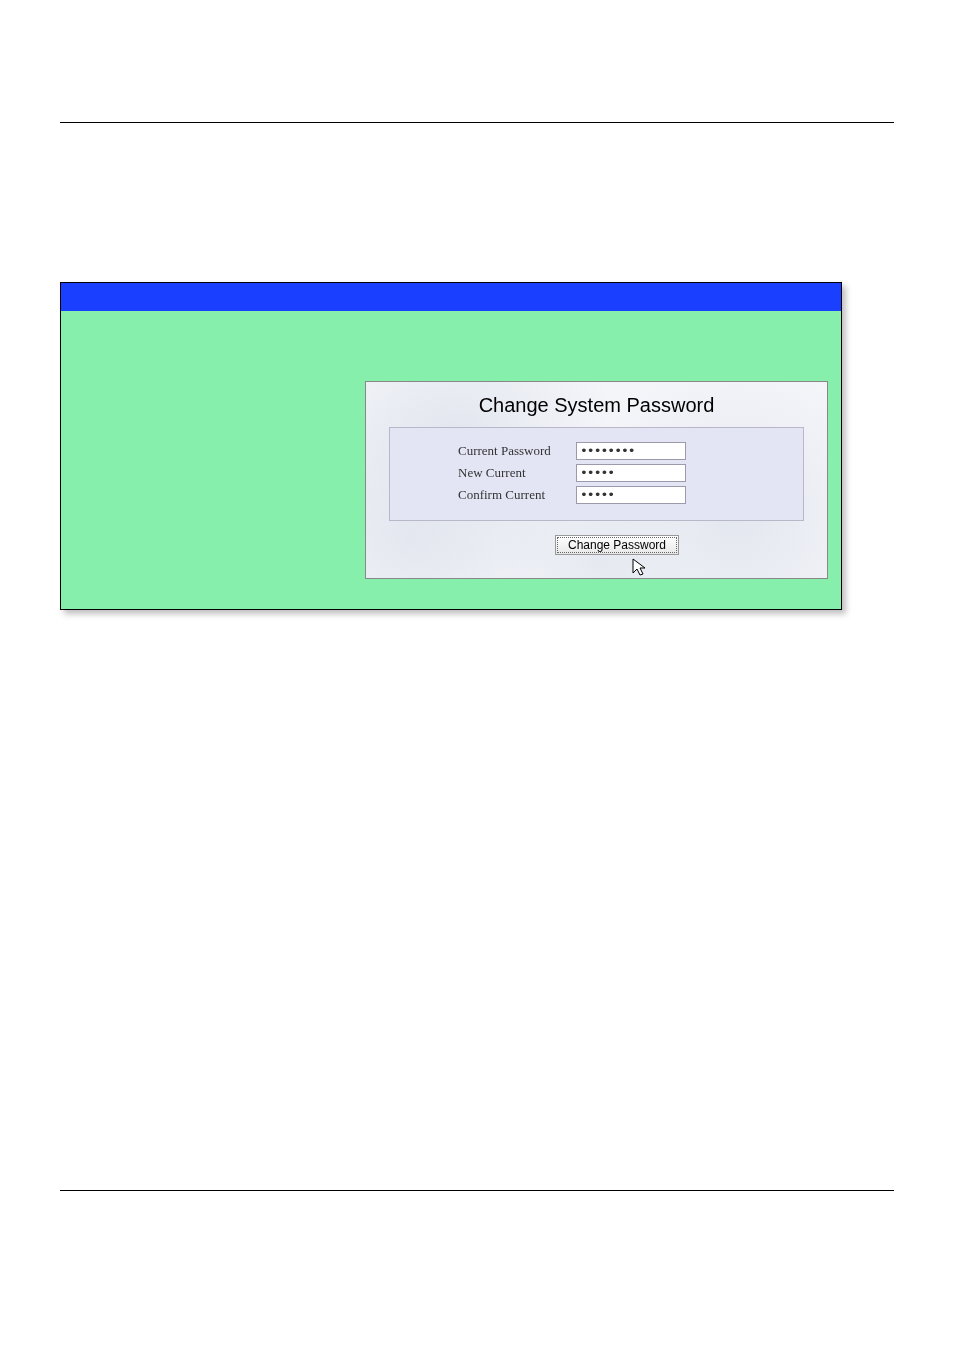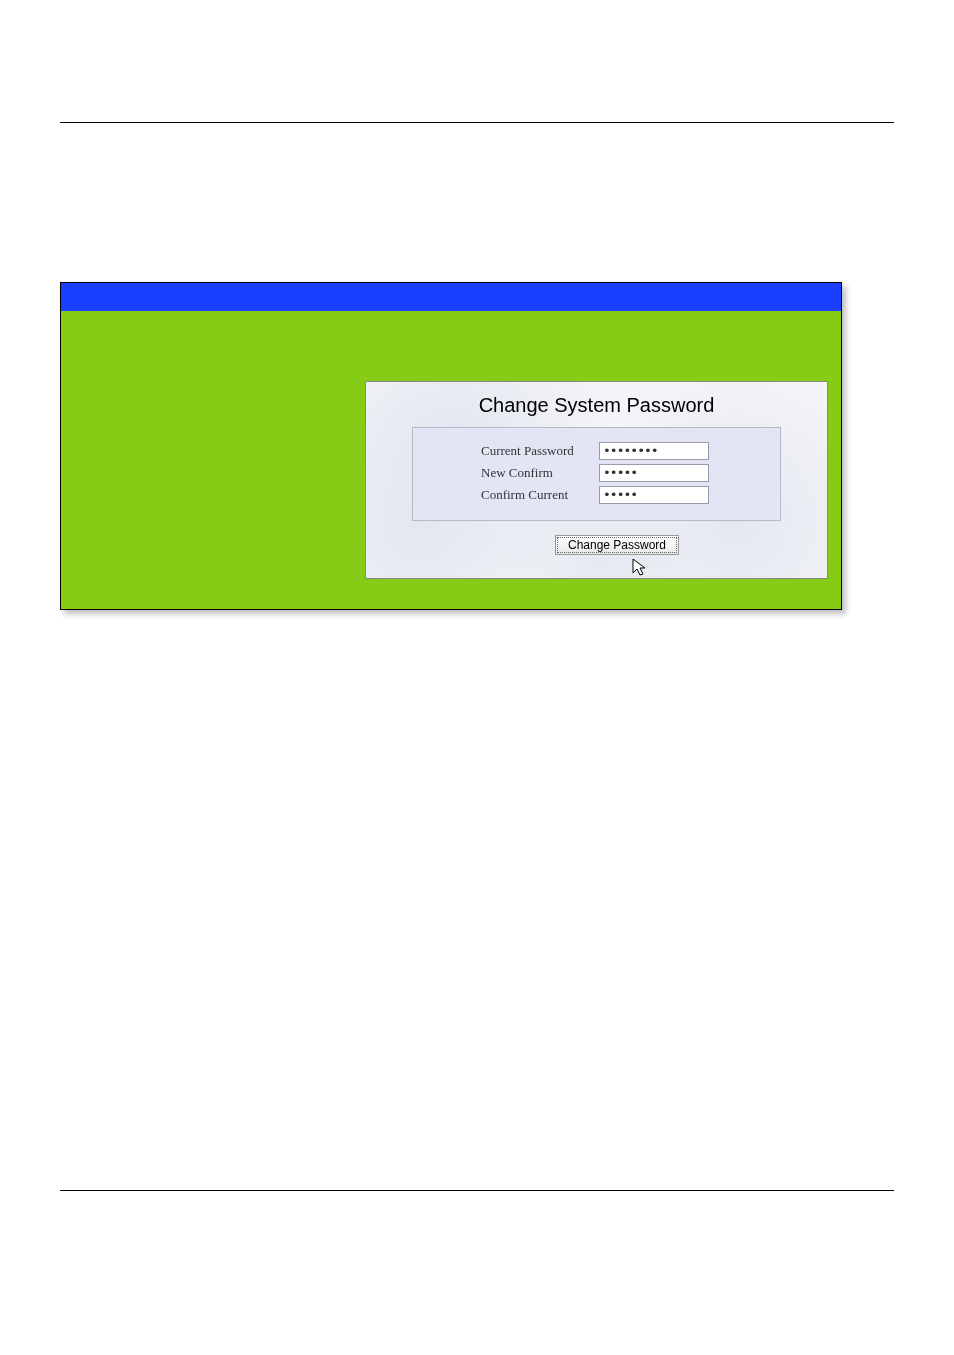--- a/index.html
+++ b/index.html
@@ -32,21 +32,21 @@
   }
   .blue-bar {
     width: 100%;
     height: 28px;
     background: #1a3fff;
   }
   .content-area {
     position: relative;
     width: 100%;
     height: calc(100% - 28px);
-    background: #84cc16;
+    background: #86efac;
   }
   .panel {
     position: absolute;
     left: 304px;
     top: 70px;
     width: 463px;
     height: 198px;
     border: 1px solid #888;
     background-image:
       radial-gradient(circle at 20% 30%, rgba(220,225,235,0.7) 0%, rgba(255,255,255,0) 40%),
@@ -58,21 +58,21 @@
   .panel-title {
     text-align: center;
     font-family: Arial, Helvetica, sans-serif;
     font-size: 20px;
     font-weight: 400;
     color: #000;
     padding-top: 12px;
     padding-bottom: 10px;
   }
   .form-box {
-    margin: 0 46px;
+    margin: 0 23px;
     background: #e3e5f5;
     border: 1px solid #b8b8c8;
     padding: 12px 0 14px 0;
   }
   .form-row {
     display: flex;
     align-items: center;
     justify-content: flex-start;
     padding: 2px 0 2px 68px;
     font-family: "Times New Roman", Times, serif;
@@ -141,21 +141,21 @@
 
     <div class="panel">
       <div class="panel-title">Change System Password</div>
 
       <div class="form-box">
         <div class="form-row">
           <label>Current Password</label>
           <div class="pw-input">••••••••</div>
         </div>
         <div class="form-row">
-          <label>New Confirm</label>
+          <label>New Current</label>
           <div class="pw-input">•••••</div>
         </div>
         <div class="form-row">
           <label>Confirm Current</label>
           <div class="pw-input">•••••</div>
         </div>
       </div>
 
       <div class="submit-row">
         <span class="change-btn">Change Password</span>

